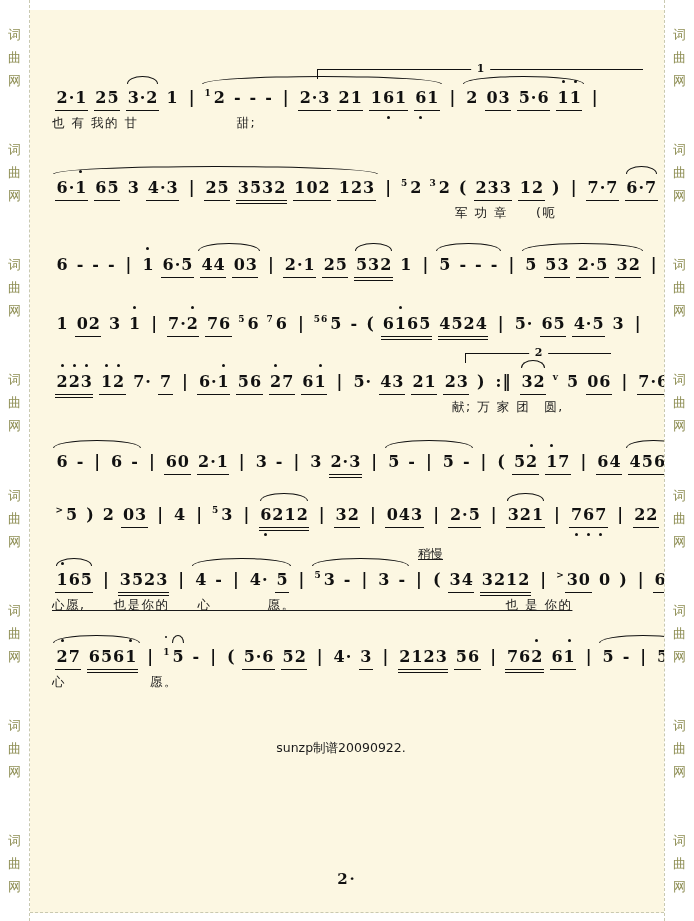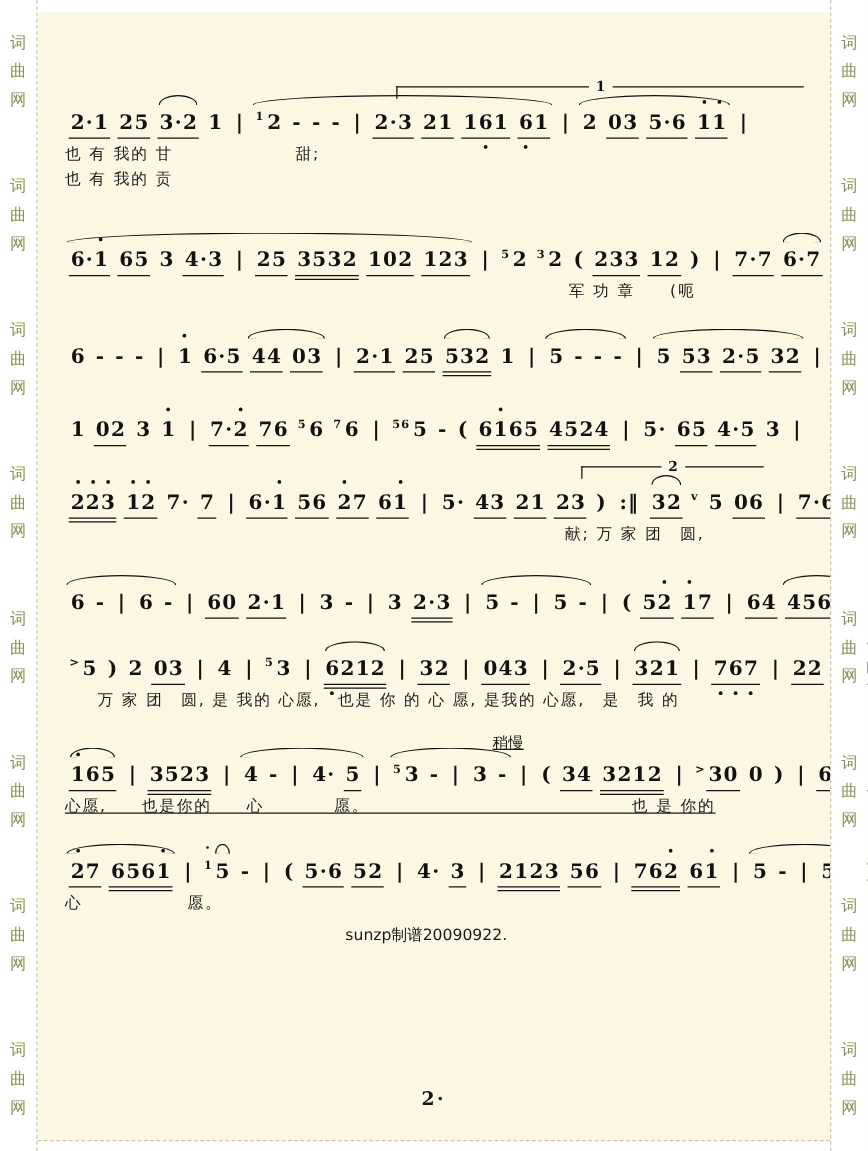--- a/index.html
+++ b/index.html
@@ -158,21 +158,20 @@
 <div class="bottomline"></div>
 
 <div id="score">
   <div id="systems">
       <div class="system" style="margin-top: 0px;">
         <div class="volta" style="left: 265px; width: 325px;">
           <span>1</span>
         </div>
         <div class="notes"><span class="tok"><span class="seq u1"><span class="ch">2</span><span class="ch">·</span><span class="ch">1</span></span></span><span class="tok"><span class="seq u1"><span class="ch">2</span><span class="ch">5</span></span></span><span class="tok"><span class="seq u1 arc1"><span class="ch">3</span><span class="ch">·</span><span class="ch">2</span></span></span><span class="tok"><span class="seq"><span class="ch">1</span></span></span><span class="tok bar"><span class="seq"><span class="ch">|</span></span></span><span class="arcgroup"><span class="tok"><span class="grace"><span class="ch">1</span></span><span class="seq"><span class="ch">2</span></span></span><span class="tok"><span class="seq"><span class="ch">-</span></span></span><span class="tok"><span class="seq"><span class="ch">-</span></span></span><span class="tok"><span class="seq"><span class="ch">-</span></span></span><span class="tok bar"><span class="seq"><span class="ch">|</span></span></span><span class="tok"><span class="seq u1"><span class="ch">2</span><span class="ch">·</span><span class="ch">3</span></span></span><span class="tok"><span class="seq u1"><span class="ch">2</span><span class="ch">1</span></span></span><span class="tok"><span class="seq u1"><span class="ch">1</span><span class="ch">6<span class="dB"></span></span><span class="ch">1</span></span></span><span class="tok"><span class="seq u1"><span class="ch">6<span class="dB"></span></span><span class="ch">1</span></span></span></span><span class="tok bar"><span class="seq"><span class="ch">|</span></span></span><span class="arcgroup"><span class="tok"><span class="seq"><span class="ch">2</span></span></span><span class="tok"><span class="seq u1"><span class="ch">0</span><span class="ch">3</span></span></span><span class="tok"><span class="seq u1"><span class="ch">5</span><span class="ch">·</span><span class="ch">6</span></span></span><span class="tok"><span class="seq u1"><span class="ch">1<span class="dA"></span></span><span class="ch">1<span class="dA"></span></span></span></span></span><span class="tok bar"><span class="seq"><span class="ch">|</span></span></span></div>
         <div class="lyric" style="padding-left: 0px;">也 有 我的 甘　　　　　　　甜;</div>
-        <div class="lyric" style="padding-left: 0px;">也 有 我的 贡</div>
       </div>
       <div class="system" style="margin-top: 46px;">
         <div class="notes"><span class="arcgroup"><span class="tok"><span class="seq u1"><span class="ch">6</span><span class="ch">·</span><span class="ch">1<span class="dA"></span></span></span></span><span class="tok"><span class="seq u1"><span class="ch">6</span><span class="ch">5</span></span></span><span class="tok"><span class="seq"><span class="ch">3</span></span></span><span class="tok"><span class="seq u1"><span class="ch">4</span><span class="ch">·</span><span class="ch">3</span></span></span><span class="tok bar"><span class="seq"><span class="ch">|</span></span></span><span class="tok"><span class="seq u1"><span class="ch">2</span><span class="ch">5</span></span></span><span class="tok"><span class="seq u2"><span class="ch">3</span><span class="ch">5</span><span class="ch">3</span><span class="ch">2</span></span></span><span class="tok"><span class="seq u1"><span class="ch">1</span><span class="ch">0</span><span class="ch">2</span></span></span><span class="tok"><span class="seq u1"><span class="ch">1</span><span class="ch">2</span><span class="ch">3</span></span></span></span><span class="tok bar"><span class="seq"><span class="ch">|</span></span></span><span class="tok"><span class="grace"><span class="ch">5</span></span><span class="seq"><span class="ch">2</span></span></span><span class="tok"><span class="grace"><span class="ch">3</span></span><span class="seq"><span class="ch">2</span></span></span><span class="tok"><span class="seq"><span class="ch">(</span></span></span><span class="tok"><span class="seq u1"><span class="ch">2</span><span class="ch">3</span><span class="ch">3</span></span></span><span class="tok"><span class="seq u1"><span class="ch">1</span><span class="ch">2</span></span></span><span class="tok"><span class="seq"><span class="ch">)</span></span></span><span class="tok bar"><span class="seq"><span class="ch">|</span></span></span><span class="tok"><span class="seq u1"><span class="ch">7</span><span class="ch">·</span><span class="ch">7</span></span></span><span class="tok"><span class="seq u1 arc1"><span class="ch">6</span><span class="ch">·</span><span class="ch">7</span></span></span><span class="tok"><span class="seq u1"><span class="ch">6</span><span class="ch">5</span></span></span></div>
         <div class="lyric" style="padding-left: 403px;">军 功 章　　(呃</div>
       </div>
       <div class="system" style="margin-top: 33px;">
         <div class="notes"><span class="tok"><span class="seq"><span class="ch">6</span></span></span><span class="tok"><span class="seq"><span class="ch">-</span></span></span><span class="tok"><span class="seq"><span class="ch">-</span></span></span><span class="tok"><span class="seq"><span class="ch">-</span></span></span><span class="tok bar"><span class="seq"><span class="ch">|</span></span></span><span class="tok"><span class="seq"><span class="ch">1<span class="dA"></span></span></span></span><span class="tok"><span class="seq u1"><span class="ch">6</span><span class="ch">·</span><span class="ch">5</span></span></span><span class="arcgroup"><span class="tok"><span class="seq u1"><span class="ch">4</span><span class="ch">4</span></span></span><span class="tok"><span class="seq u1"><span class="ch">0</span><span class="ch">3</span></span></span></span><span class="tok bar"><span class="seq"><span class="ch">|</span></span></span><span class="tok"><span class="seq u1"><span class="ch">2</span><span class="ch">·</span><span class="ch">1</span></span></span><span class="tok"><span class="seq u1"><span class="ch">2</span><span class="ch">5</span></span></span><span class="tok"><span class="seq u2 arc1"><span class="ch">5</span><span class="ch">3</span><span class="ch">2</span></span></span><span class="tok"><span class="seq"><span class="ch">1</span></span></span><span class="tok bar"><span class="seq"><span class="ch">|</span></span></span><span class="arcgroup"><span class="tok"><span class="seq"><span class="ch">5</span></span></span><span class="tok"><span class="seq"><span class="ch">-</span></span></span><span class="tok"><span class="seq"><span class="ch">-</span></span></span><span class="tok"><span class="seq"><span class="ch">-</span></span></span></span><span class="tok bar"><span class="seq"><span class="ch">|</span></span></span><span class="arcgroup"><span class="tok"><span class="seq"><span class="ch">5</span></span></span><span class="tok"><span class="seq u1"><span class="ch">5</span><span class="ch">3</span></span></span><span class="tok"><span class="seq u1"><span class="ch">2</span><span class="ch">·</span><span class="ch">5</span></span></span><span class="tok"><span class="seq u1"><span class="ch">3</span><span class="ch">2</span></span></span></span><span class="tok bar"><span class="seq"><span class="ch">|</span></span></span></div>
       </div>
       <div class="system" style="margin-top: 35px;">
         <div class="notes"><span class="tok"><span class="seq"><span class="ch">1</span></span></span><span class="tok"><span class="seq u1"><span class="ch">0</span><span class="ch">2</span></span></span><span class="tok"><span class="seq"><span class="ch">3</span></span></span><span class="tok"><span class="seq"><span class="ch">1<span class="dA"></span></span></span></span><span class="tok bar"><span class="seq"><span class="ch">|</span></span></span><span class="tok"><span class="seq u1"><span class="ch">7</span><span class="ch">·</span><span class="ch">2<span class="dA"></span></span></span></span><span class="tok"><span class="seq u1"><span class="ch">7</span><span class="ch">6</span></span></span><span class="tok"><span class="grace"><span class="ch">5</span></span><span class="seq"><span class="ch">6</span></span></span><span class="tok"><span class="grace"><span class="ch">7</span></span><span class="seq"><span class="ch">6</span></span></span><span class="tok bar"><span class="seq"><span class="ch">|</span></span></span><span class="tok"><span class="grace"><span class="ch">5</span><span class="ch">6</span></span><span class="seq"><span class="ch">5</span></span></span><span class="tok"><span class="seq"><span class="ch">-</span></span></span><span class="tok"><span class="seq"><span class="ch">(</span></span></span><span class="tok"><span class="seq u2"><span class="ch">6</span><span class="ch">1<span class="dA"></span></span><span class="ch">6</span><span class="ch">5</span></span></span><span class="tok"><span class="seq u2"><span class="ch">4</span><span class="ch">5</span><span class="ch">2</span><span class="ch">4</span></span></span><span class="tok bar"><span class="seq"><span class="ch">|</span></span></span><span class="tok"><span class="seq"><span class="ch">5</span><span class="ch">·</span></span></span><span class="tok"><span class="seq u1"><span class="ch">6</span><span class="ch">5</span></span></span><span class="tok"><span class="seq u1"><span class="ch">4</span><span class="ch">·</span><span class="ch">5</span></span></span><span class="tok"><span class="seq"><span class="ch">3</span></span></span><span class="tok bar"><span class="seq"><span class="ch">|</span></span></span></div>
@@ -182,24 +181,23 @@
           <span>2</span>
         </div>
         <div class="notes"><span class="tok"><span class="seq u2"><span class="ch">2<span class="dA"></span></span><span class="ch">2<span class="dA"></span></span><span class="ch">3<span class="dA"></span></span></span></span><span class="tok"><span class="seq u1"><span class="ch">1<span class="dA"></span></span><span class="ch">2<span class="dA"></span></span></span></span><span class="tok"><span class="seq"><span class="ch">7</span><span class="ch">·</span></span></span><span class="tok"><span class="seq u1"><span class="ch">7</span></span></span><span class="tok bar"><span class="seq"><span class="ch">|</span></span></span><span class="tok"><span class="seq u1"><span class="ch">6</span><span class="ch">·</span><span class="ch">1<span class="dA"></span></span></span></span><span class="tok"><span class="seq u1"><span class="ch">5</span><span class="ch">6</span></span></span><span class="tok"><span class="seq u1"><span class="ch">2<span class="dA"></span></span><span class="ch">7</span></span></span><span class="tok"><span class="seq u1"><span class="ch">6</span><span class="ch">1<span class="dA"></span></span></span></span><span class="tok bar"><span class="seq"><span class="ch">|</span></span></span><span class="tok"><span class="seq"><span class="ch">5</span><span class="ch">·</span></span></span><span class="tok"><span class="seq u1"><span class="ch">4</span><span class="ch">3</span></span></span><span class="tok"><span class="seq u1"><span class="ch">2</span><span class="ch">1</span></span></span><span class="tok"><span class="seq u1"><span class="ch">2</span><span class="ch">3</span></span></span><span class="tok"><span class="seq"><span class="ch">)</span></span></span><span class="tok bar"><span class="seq"><span class="ch">:</span><span class="ch">‖</span></span></span><span class="tok"><span class="seq u1 arc1"><span class="ch">3</span><span class="ch">2</span></span></span><span class="tok"><span class="grace"><span class="ch">v</span></span></span><span class="tok"><span class="seq"><span class="ch">5</span></span></span><span class="tok"><span class="seq u1"><span class="ch">0</span><span class="ch">6</span></span></span><span class="tok bar"><span class="seq"><span class="ch">|</span></span></span><span class="tok"><span class="seq u1"><span class="ch">7</span><span class="ch">·</span><span class="ch">6</span></span></span><span class="tok"><span class="seq"><span class="ch">5</span></span></span></div>
         <div class="lyric" style="padding-left: 400px;">献; 万 家 团　圆,</div>
       </div>
       <div class="system" style="margin-top: 36px;">
         <div class="notes"><span class="arcgroup"><span class="tok"><span class="seq"><span class="ch">6</span></span></span><span class="tok"><span class="seq"><span class="ch">-</span></span></span><span class="tok bar"><span class="seq"><span class="ch">|</span></span></span><span class="tok"><span class="seq"><span class="ch">6</span></span></span><span class="tok"><span class="seq"><span class="ch">-</span></span></span></span><span class="tok bar"><span class="seq"><span class="ch">|</span></span></span><span class="tok"><span class="seq u1"><span class="ch">6</span><span class="ch">0</span></span></span><span class="tok"><span class="seq u1"><span class="ch">2</span><span class="ch">·</span><span class="ch">1</span></span></span><span class="tok bar"><span class="seq"><span class="ch">|</span></span></span><span class="tok"><span class="seq"><span class="ch">3</span></span></span><span class="tok"><span class="seq"><span class="ch">-</span></span></span><span class="tok bar"><span class="seq"><span class="ch">|</span></span></span><span class="tok"><span class="seq"><span class="ch">3</span></span></span><span class="tok"><span class="seq u2"><span class="ch">2</span><span class="ch">·</span><span class="ch">3</span></span></span><span class="tok bar"><span class="seq"><span class="ch">|</span></span></span><span class="arcgroup"><span class="tok"><span class="seq"><span class="ch">5</span></span></span><span class="tok"><span class="seq"><span class="ch">-</span></span></span><span class="tok bar"><span class="seq"><span class="ch">|</span></span></span><span class="tok"><span class="seq"><span class="ch">5</span></span></span><span class="tok"><span class="seq"><span class="ch">-</span></span></span></span><span class="tok bar"><span class="seq"><span class="ch">|</span></span></span><span class="tok"><span class="seq"><span class="ch">(</span></span></span><span class="tok"><span class="seq u1"><span class="ch">5</span><span class="ch">2<span class="dA"></span></span></span></span><span class="tok"><span class="seq u1"><span class="ch">1<span class="dA"></span></span><span class="ch">7</span></span></span><span class="tok bar"><span class="seq"><span class="ch">|</span></span></span><span class="tok"><span class="seq u1"><span class="ch">6</span><span class="ch">4</span></span></span><span class="arcgroup"><span class="tok"><span class="seq u1"><span class="ch">4</span><span class="ch">5</span><span class="ch">6</span><span class="ch">1<span class="dA"></span></span></span></span></span><span class="tok bar"><span class="seq"><span class="ch">|</span></span></span></div>
       </div>
       <div class="system" style="margin-top: 29px;">
         <div class="notes"><span class="tok"><span class="grace"><span class="ch">&gt;</span></span><span class="seq"><span class="ch">5</span></span></span><span class="tok"><span class="seq"><span class="ch">)</span></span></span><span class="tok"><span class="seq"><span class="ch">2</span></span></span><span class="tok"><span class="seq u1"><span class="ch">0</span><span class="ch">3</span></span></span><span class="tok bar"><span class="seq"><span class="ch">|</span></span></span><span class="tok"><span class="seq"><span class="ch">4</span></span></span><span class="tok bar"><span class="seq"><span class="ch">|</span></span></span><span class="tok"><span class="grace"><span class="ch">5</span></span><span class="seq"><span class="ch">3</span></span></span><span class="tok bar"><span class="seq"><span class="ch">|</span></span></span><span class="tok"><span class="seq u2 arc1"><span class="ch">6<span class="dB"></span></span><span class="ch">2</span><span class="ch">1</span><span class="ch">2</span></span></span><span class="tok bar"><span class="seq"><span class="ch">|</span></span></span><span class="tok"><span class="seq u1"><span class="ch">3</span><span class="ch">2</span></span></span><span class="tok bar"><span class="seq"><span class="ch">|</span></span></span><span class="tok"><span class="seq u1"><span class="ch">0</span><span class="ch">4</span><span class="ch">3</span></span></span><span class="tok bar"><span class="seq"><span class="ch">|</span></span></span><span class="tok"><span class="seq u1"><span class="ch">2</span><span class="ch">·</span><span class="ch">5</span></span></span><span class="tok bar"><span class="seq"><span class="ch">|</span></span></span><span class="tok"><span class="seq u1 arc1"><span class="ch">3</span><span class="ch">2</span><span class="ch">1</span></span></span><span class="tok bar"><span class="seq"><span class="ch">|</span></span></span><span class="tok"><span class="seq u1"><span class="ch">7<span class="dB"></span></span><span class="ch">6<span class="dB"></span></span><span class="ch">7<span class="dB"></span></span></span></span><span class="tok bar"><span class="seq"><span class="ch">|</span></span></span><span class="tok"><span class="seq u1"><span class="ch">2</span><span class="ch">2</span></span></span><span class="tok bar"><span class="seq"><span class="ch">|</span></span></span><span class="tok"><span class="seq u1 arc1"><span class="ch">0</span></span></span></div>
-        <div class="lyric" style="padding-left: 26px;">万 家 团　圆, 是 我的 心愿,　也是 你 的 心 愿, 是我的 心愿,　是　我 的</div>
       </div>
       <div class="system" style="margin-top: 41px;">
-        <div class="tempo" style="left: 342px; text-decoration: underline;">稍慢</div>
+        <div class="tempo" style="left: 366px; text-decoration: underline;">稍慢</div>
         <div class="notes"><span class="tok"><span class="seq u1 arc1"><span class="ch">1<span class="dA"></span></span><span class="ch">6</span><span class="ch">5</span></span></span><span class="tok bar"><span class="seq"><span class="ch">|</span></span></span><span class="tok"><span class="seq u2"><span class="ch">3</span><span class="ch">5</span><span class="ch">2</span><span class="ch">3</span></span></span><span class="tok bar"><span class="seq"><span class="ch">|</span></span></span><span class="arcgroup"><span class="tok"><span class="seq"><span class="ch">4</span></span></span><span class="tok"><span class="seq"><span class="ch">-</span></span></span><span class="tok bar"><span class="seq"><span class="ch">|</span></span></span><span class="tok"><span class="seq"><span class="ch">4</span><span class="ch">·</span></span></span><span class="tok"><span class="seq u1"><span class="ch">5</span></span></span></span><span class="tok bar"><span class="seq"><span class="ch">|</span></span></span><span class="arcgroup"><span class="tok"><span class="grace"><span class="ch">5</span></span><span class="seq"><span class="ch">3</span></span></span><span class="tok"><span class="seq"><span class="ch">-</span></span></span><span class="tok bar"><span class="seq"><span class="ch">|</span></span></span><span class="tok"><span class="seq"><span class="ch">3</span></span></span><span class="tok"><span class="seq"><span class="ch">-</span></span></span></span><span class="tok bar"><span class="seq"><span class="ch">|</span></span></span><span class="tok"><span class="seq"><span class="ch">(</span></span></span><span class="tok"><span class="seq u1"><span class="ch">3</span><span class="ch">4</span></span></span><span class="tok"><span class="seq u2"><span class="ch">3</span><span class="ch">2</span><span class="ch">1</span><span class="ch">2</span></span></span><span class="tok bar"><span class="seq"><span class="ch">|</span></span></span><span class="tok"><span class="grace"><span class="ch">&gt;</span></span><span class="seq u1"><span class="ch">3</span><span class="ch">0</span></span></span><span class="tok"><span class="seq"><span class="ch">0</span></span></span><span class="tok"><span class="seq"><span class="ch">)</span></span></span><span class="tok bar"><span class="seq"><span class="ch">|</span></span></span><span class="tok"><span class="seq u1"><span class="ch">6</span><span class="ch">·</span><span class="ch">6</span></span></span><span class="tok"><span class="seq u1"><span class="ch">5</span></span></span></div>
         <div class="lyric" style="padding-left: 0px; text-decoration: underline;">心愿,　　也是你的　　心　　　　愿。　　　　　　　　　　　　　　　也 是 你的</div>
       </div>
       <div class="system" style="margin-top: 33px;">
         <div class="notes"><span class="arcgroup"><span class="tok"><span class="seq u1"><span class="ch">2<span class="dA"></span></span><span class="ch">7</span></span></span><span class="tok"><span class="seq u2"><span class="ch">6</span><span class="ch">5</span><span class="ch">6</span><span class="ch">1<span class="dA"></span></span></span></span></span><span class="tok bar"><span class="seq"><span class="ch">|</span></span></span><span class="tok"><span class="grace"><span class="ch">1<span class="dA"></span></span></span><span class="seq arc1"><span class="ch">5</span></span></span><span class="tok"><span class="seq"><span class="ch">-</span></span></span><span class="tok bar"><span class="seq"><span class="ch">|</span></span></span><span class="tok"><span class="seq"><span class="ch">(</span></span></span><span class="tok"><span class="seq u1"><span class="ch">5</span><span class="ch">·</span><span class="ch">6</span></span></span><span class="tok"><span class="seq u1"><span class="ch">5</span><span class="ch">2</span></span></span><span class="tok bar"><span class="seq"><span class="ch">|</span></span></span><span class="tok"><span class="seq"><span class="ch">4</span><span class="ch">·</span></span></span><span class="tok"><span class="seq u1"><span class="ch">3</span></span></span><span class="tok bar"><span class="seq"><span class="ch">|</span></span></span><span class="tok"><span class="seq u2"><span class="ch">2</span><span class="ch">1</span><span class="ch">2</span><span class="ch">3</span></span></span><span class="tok"><span class="seq u1"><span class="ch">5</span><span class="ch">6</span></span></span><span class="tok bar"><span class="seq"><span class="ch">|</span></span></span><span class="tok"><span class="seq u2"><span class="ch">7</span><span class="ch">6</span><span class="ch">2<span class="dA"></span></span></span></span><span class="tok"><span class="seq u1"><span class="ch">6</span><span class="ch">1<span class="dA"></span></span></span></span><span class="tok bar"><span class="seq"><span class="ch">|</span></span></span><span class="arcgroup"><span class="tok"><span class="seq"><span class="ch">5</span></span></span><span class="tok"><span class="seq"><span class="ch">-</span></span></span><span class="tok bar"><span class="seq"><span class="ch">|</span></span></span><span class="tok"><span class="seq"><span class="ch">5</span></span></span><span class="tok"><span class="seq"><span class="ch">-</span></span></span></span><span class="tok"><span class="seq"><span class="ch">)</span></span></span></div>
         <div class="lyric" style="padding-left: 0px;">心　　　　　　愿。</div>
       </div>
     </div>
   <div class="footer">sunzp制谱20090922.</div>
   <div class="pagenum">2·</div>

